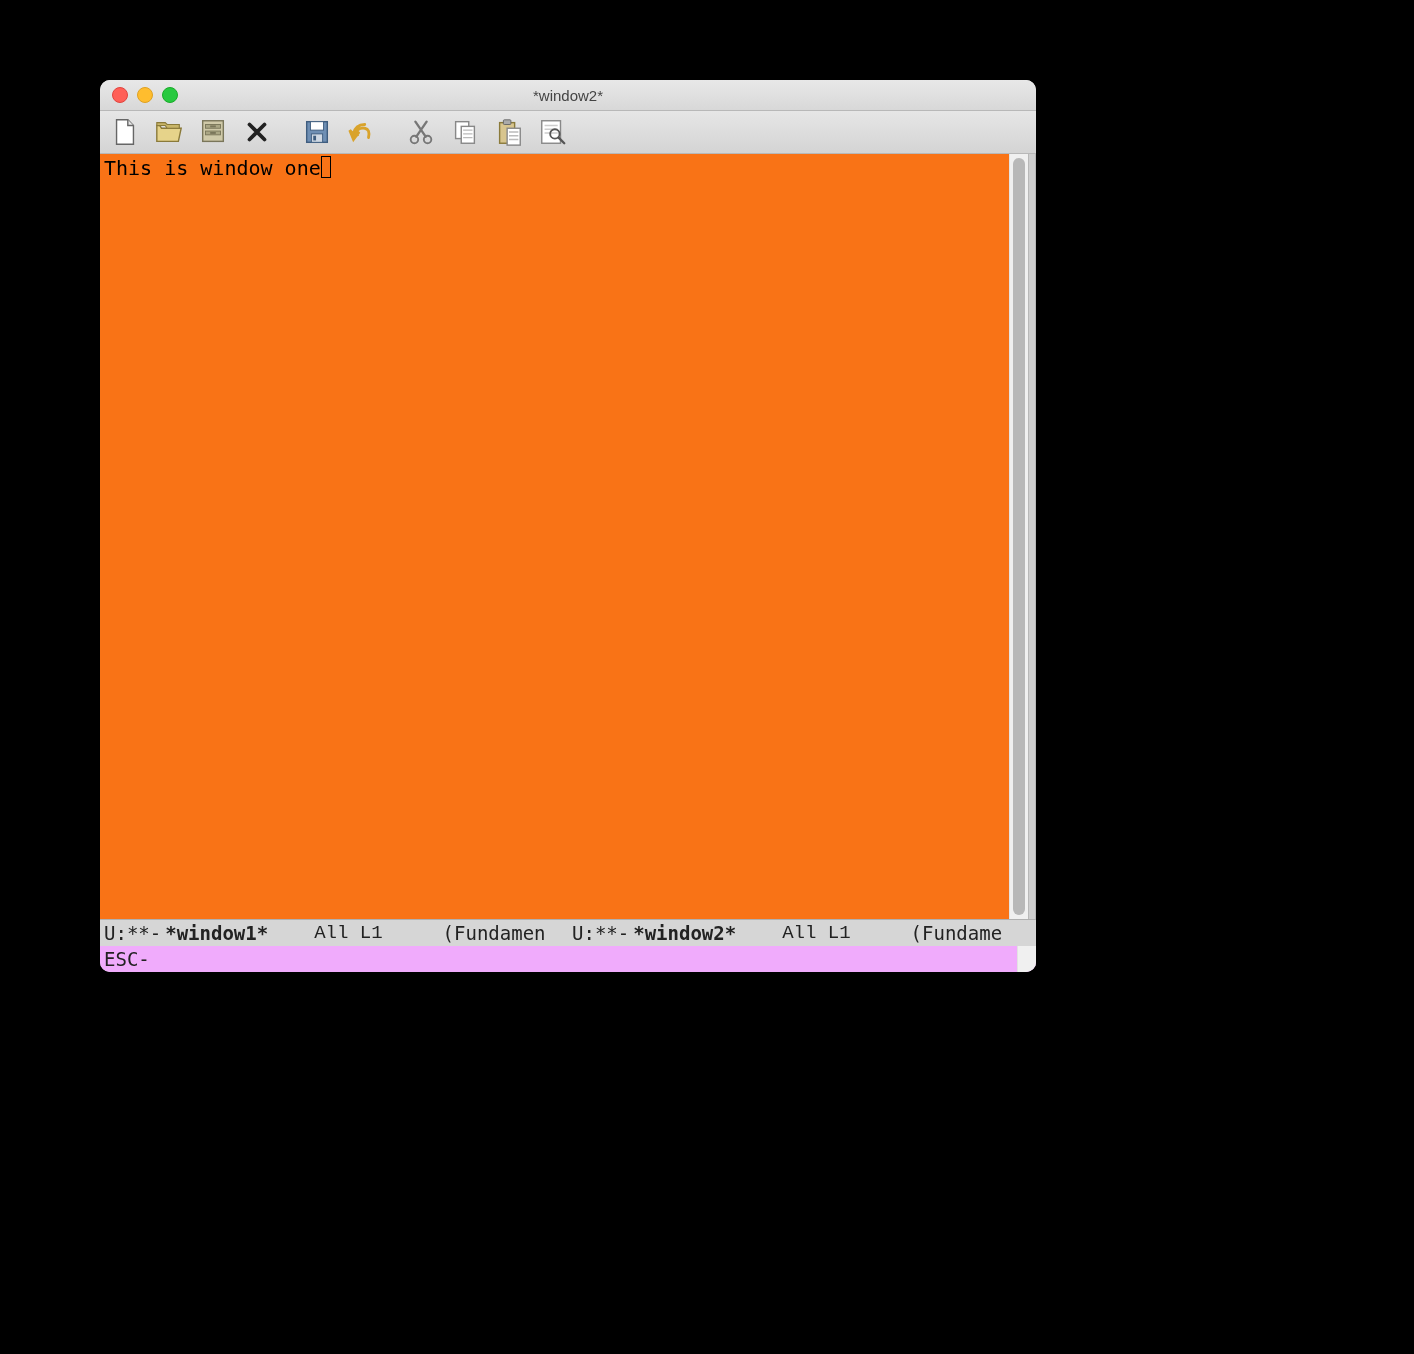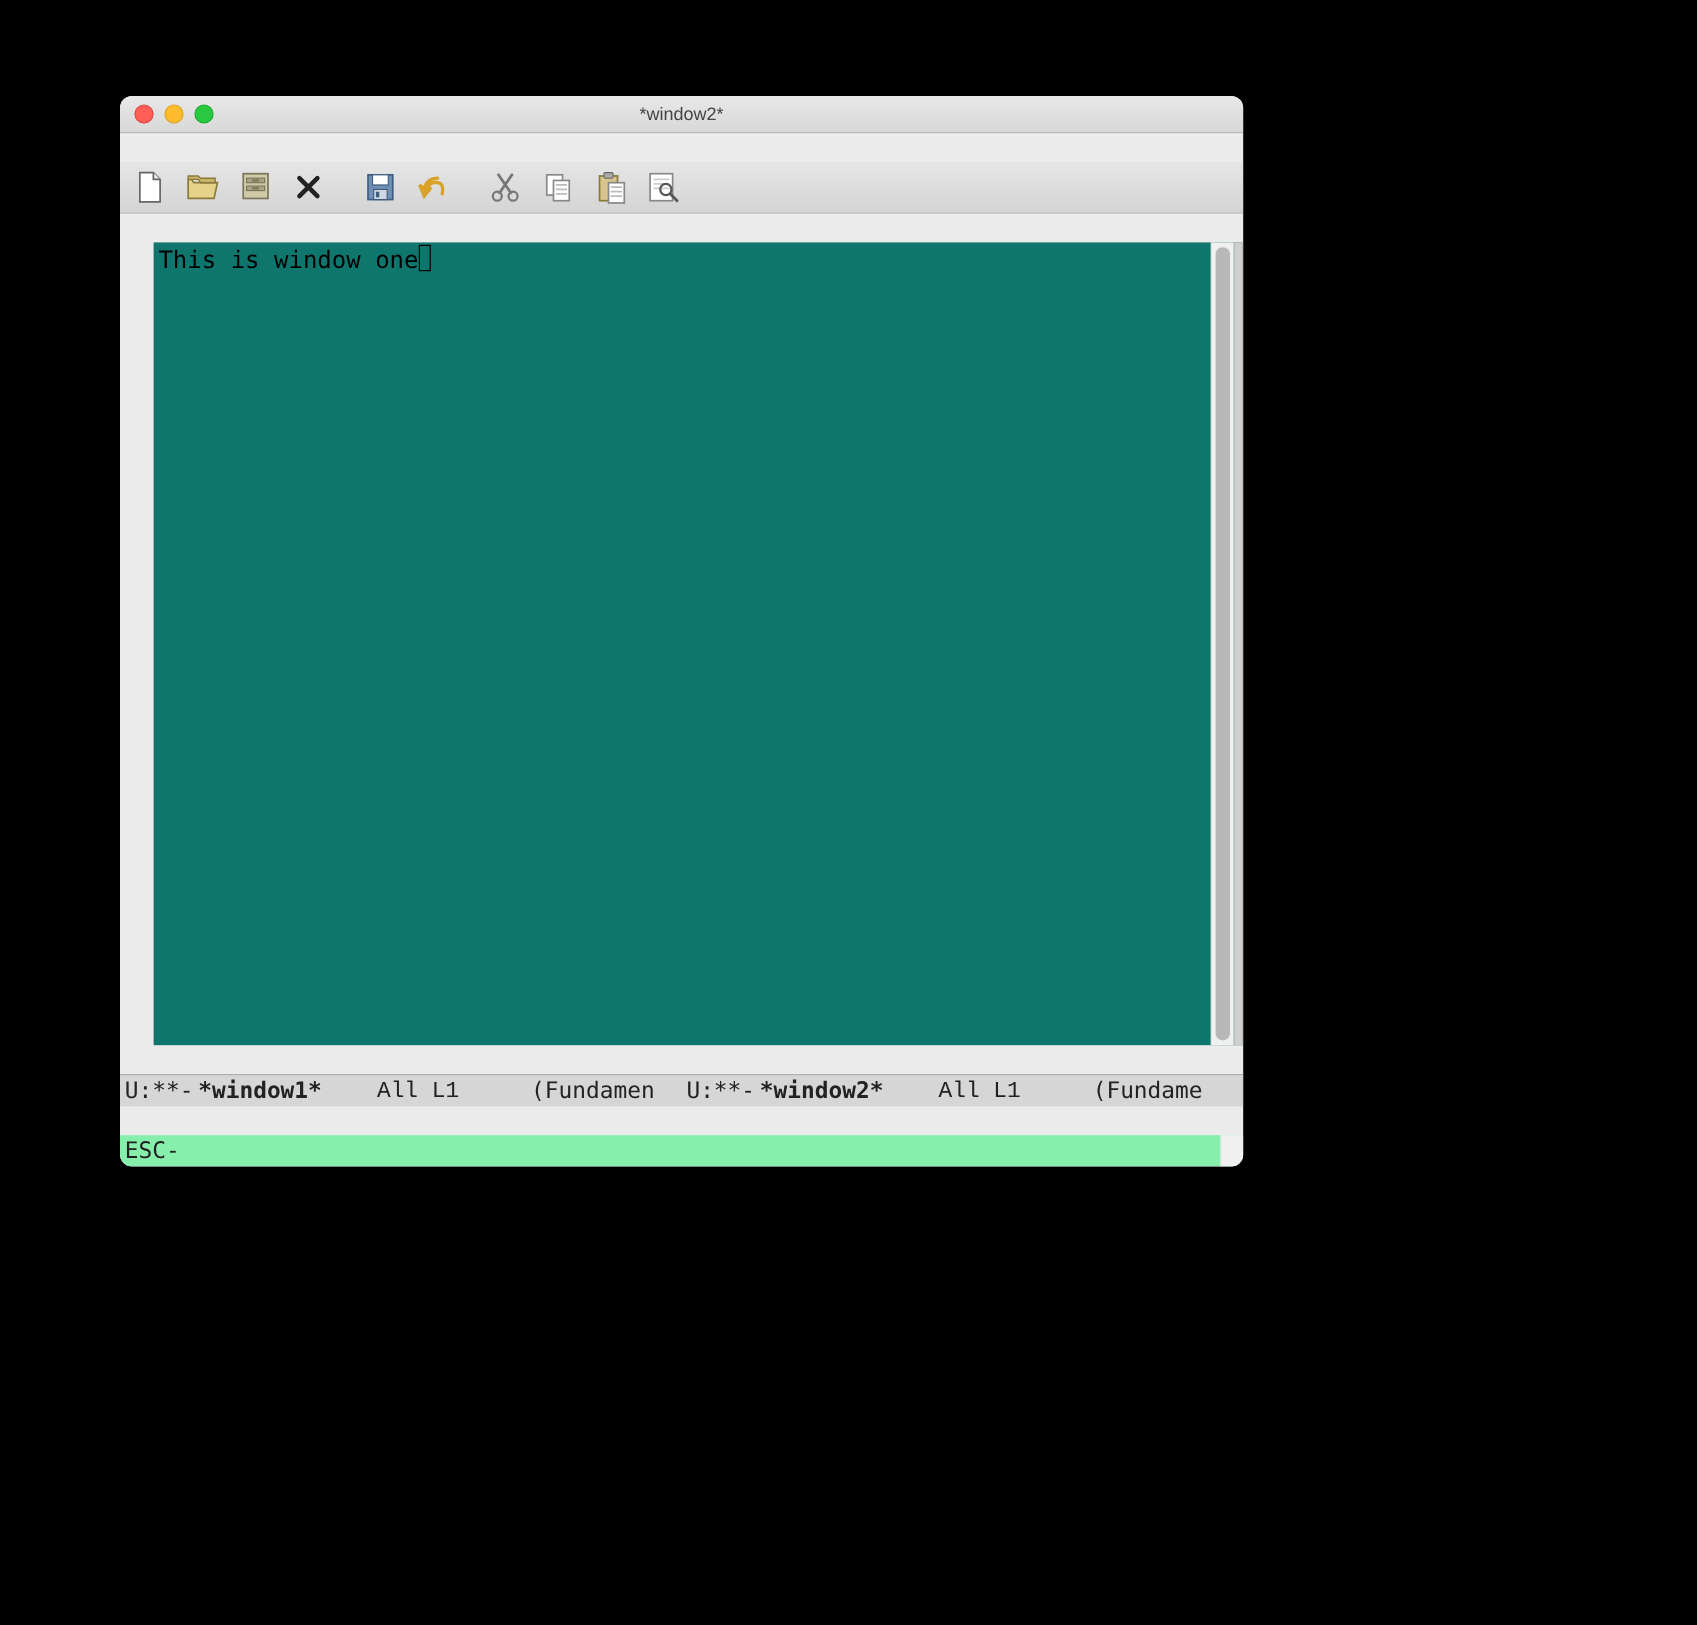--- a/index.html
+++ b/index.html
@@ -16,21 +16,20 @@
     left: 100px;
     top: 80px;
     width: 936px;
     height: 892px;
     background: #ececec;
     border-radius: 10px;
     box-shadow: 0 20px 60px rgba(0,0,0,0.5);
     display: flex;
     flex-direction: column;
     overflow: hidden;
-    gap: 24px;
   }
   .titlebar {
     height: 30px;
     background: linear-gradient(#e8e8e8, #d8d8d8);
     border-bottom: 1px solid #b8b8b8;
     display: flex;
     align-items: center;
     position: relative;
   }
   .traffic {
@@ -70,23 +69,22 @@
     display: flex;
     align-items: center;
     justify-content: center;
     border-radius: 3px;
   }
   .tbtn svg { width: 30px; height: 30px; }
   .tgap { width: 6px; }
   .editor-area {
     flex: 1;
     display: flex;
-    background: #0f766e;
+    background: #f97316;
     min-height: 0;
-    margin-left: 28px;
   }
   .pane {
     flex: 1;
     display: flex;
     min-width: 0;
     position: relative;
   }
   .buffer {
     flex: 1;
     padding: 2px 4px;
@@ -147,21 +145,21 @@
     white-space: nowrap;
     padding-left: 4px;
     color: #222;
     align-items: center;
   }
   .modebar .seg { margin-right: 4px; }
   .modebar .bn { font-weight: bold; margin-right: 46px;}
   .modebar .pos { margin-right: 60px; font-family: Liberation Mono, monospace; }
   .minibuffer {
     height: 26px;
-    background: #86efac;
+    background: #f0abfc;
     font-size: 19px;
     padding-left: 4px;
     display: flex;
     align-items: center;
     position: relative;
     color: #222;
   }
   .minibuffer .endscroll {
     position: absolute;
     right: 0;

